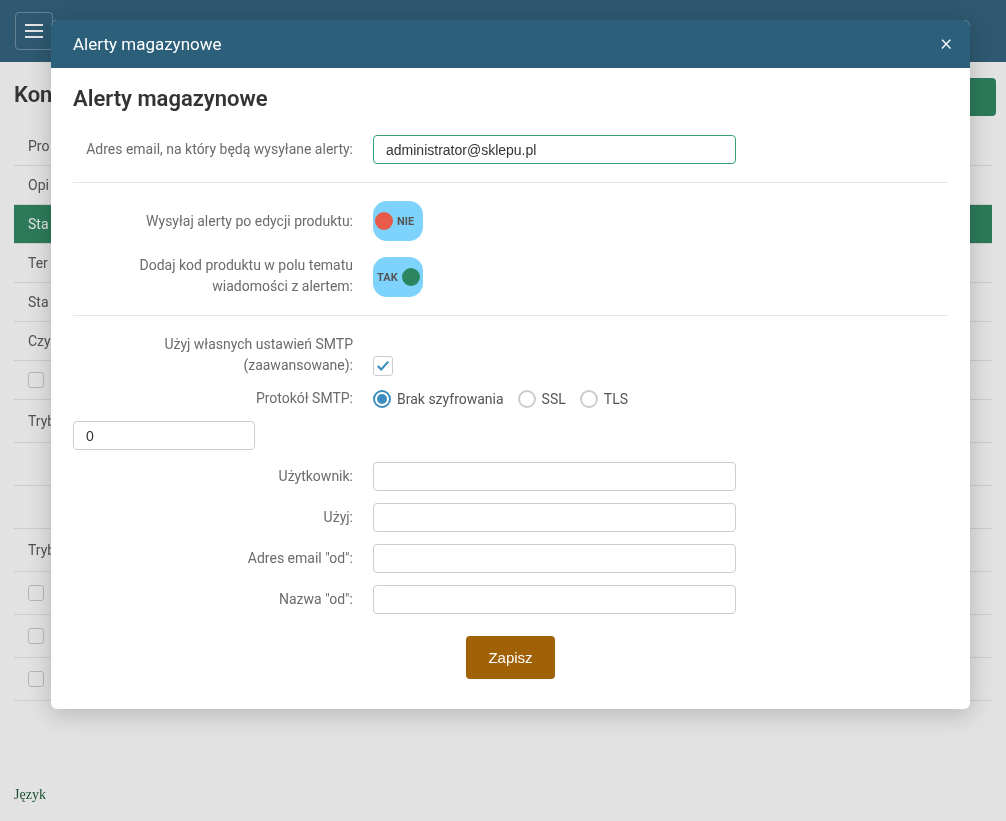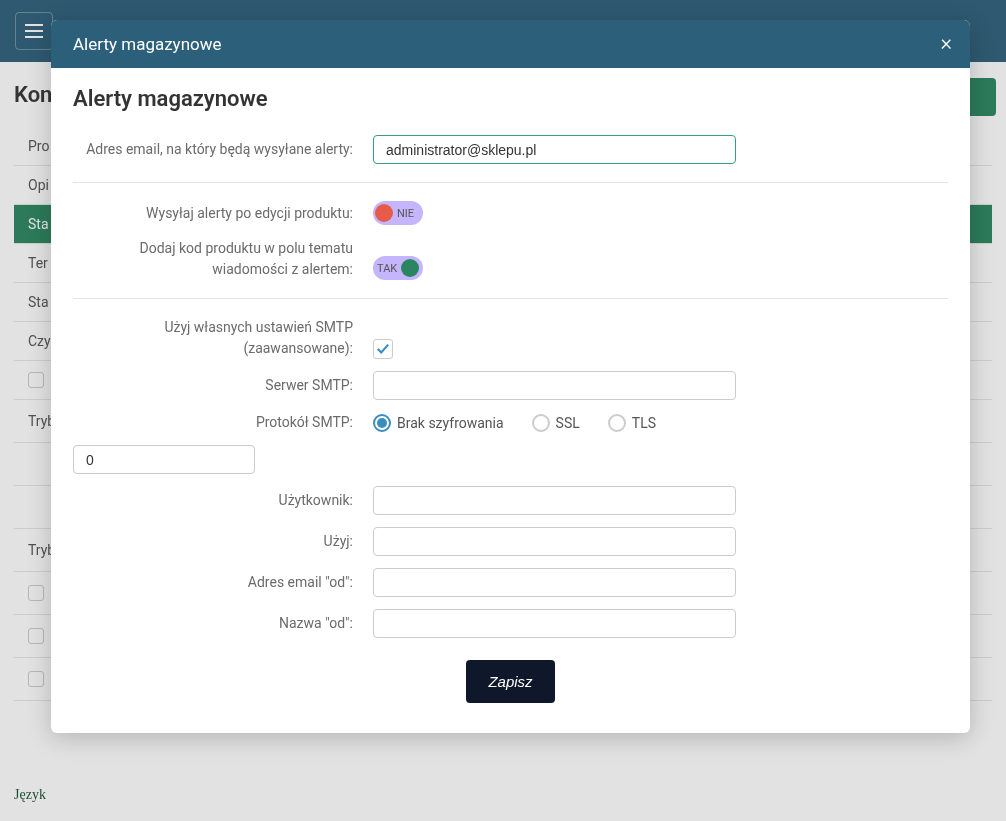--- a/index.html
+++ b/index.html
@@ -160,26 +160,26 @@
       width: 182px;
     }
     .separator {
       height: 1px;
       background: #e5e5e5;
       margin: 18px 0;
     }
     .toggle {
       display: inline-flex;
       align-items: center;
-      background: #c4b5fd;
+      background: #7dd3fc;
       border-radius: 14px;
-      height: 24px;
+      height: 40px;
       padding: 2px;
       font-size: 11px;
-      font-weight: 400;
+      font-weight: 700;
       color: #555;
       position: relative;
       width: 50px;
     }
     .toggle-knob {
       width: 18px;
       height: 18px;
       border-radius: 50%;
     }
     .toggle.off .toggle-knob {
@@ -210,21 +210,21 @@
       justify-content: center;
       background: #fff;
     }
     .checkbox-custom svg {
       width: 14px;
       height: 14px;
     }
     .radio-group {
       display: flex;
       align-items: center;
-      gap: 28px;
+      gap: 14px;
     }
     .radio-item {
       display: flex;
       align-items: center;
       gap: 6px;
       cursor: pointer;
     }
     .radio-circle {
       width: 18px;
       height: 18px;
@@ -243,28 +243,27 @@
       border-radius: 50%;
       background: #3b8dbd;
     }
     .radio-label {
       color: #555;
       font-size: 14px;
     }
     .save-btn {
       display: block;
       margin: 22px auto 0;
-      background: #0f172a;
+      background: #a16207;
       color: #fff;
       border: none;
       border-radius: 4px;
       padding: 13px 22px;
       font-size: 15px;
       cursor: pointer;
-      font-style: italic;
     }
     .bottom-label {
       position: absolute;
       bottom: 18px;
       left: 14px;
       color: #14532d;
       font-size: 14px;
       font-family: Liberation Serif, serif;
     }
     .save-corner {
@@ -383,26 +382,20 @@
       <label class="form-label">Użyj własnych ustawień SMTP (zaawansowane):</label>
       <div class="form-field" style="padding-top:4px;">
         <div class="checkbox-custom">
           <svg viewBox="0 0 16 16">
               <path d="M2 8 L6 12 L14 3" stroke="#3b8dbd" stroke-width="2.5" fill="none"></path>
             </svg>
         </div>
       </div>
     </div>
 
-    <div class="form-row">
-      <label class="form-label">Serwer SMTP:</label>
-      <div class="form-field">
-        <input type="text" class="text-input gray" style="">
-      </div>
-    </div>
 
     <div class="form-row">
       <label class="form-label">Protokół SMTP:</label>
       <div class="form-field">
         <div class="radio-group">
           <div class="radio-item">
             <div class="radio-circle selected">
                 <div class="radio-dot"></div>
               </div>
             <span class="radio-label">Brak szyfrowania</span>

